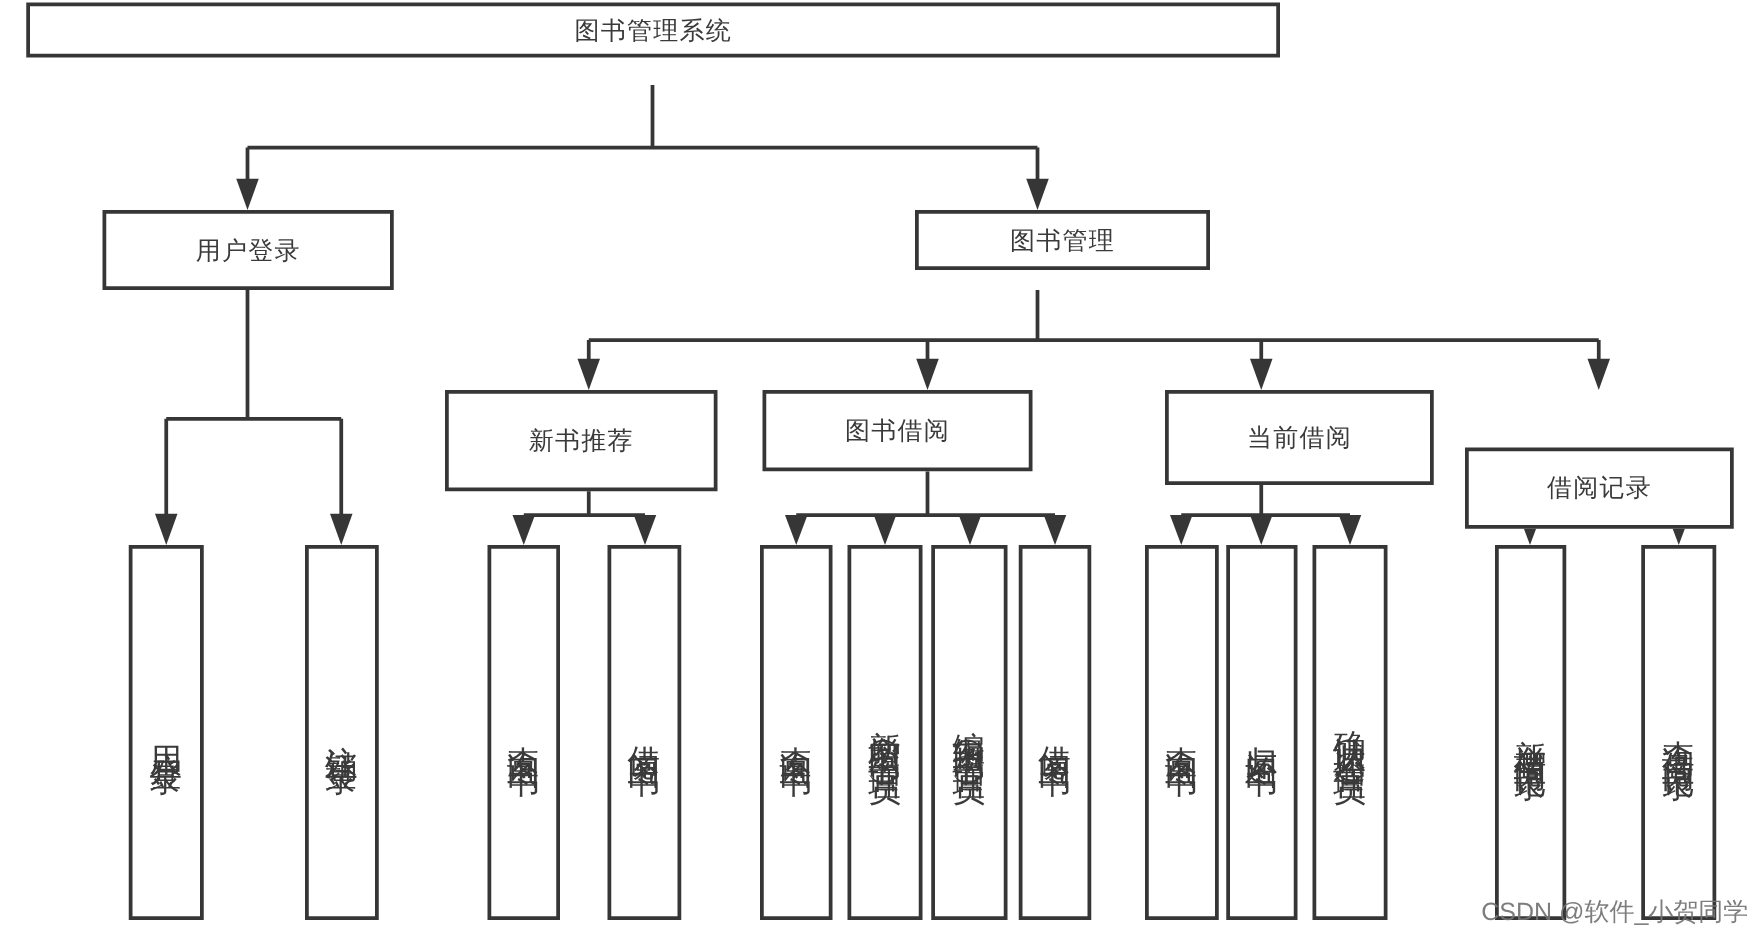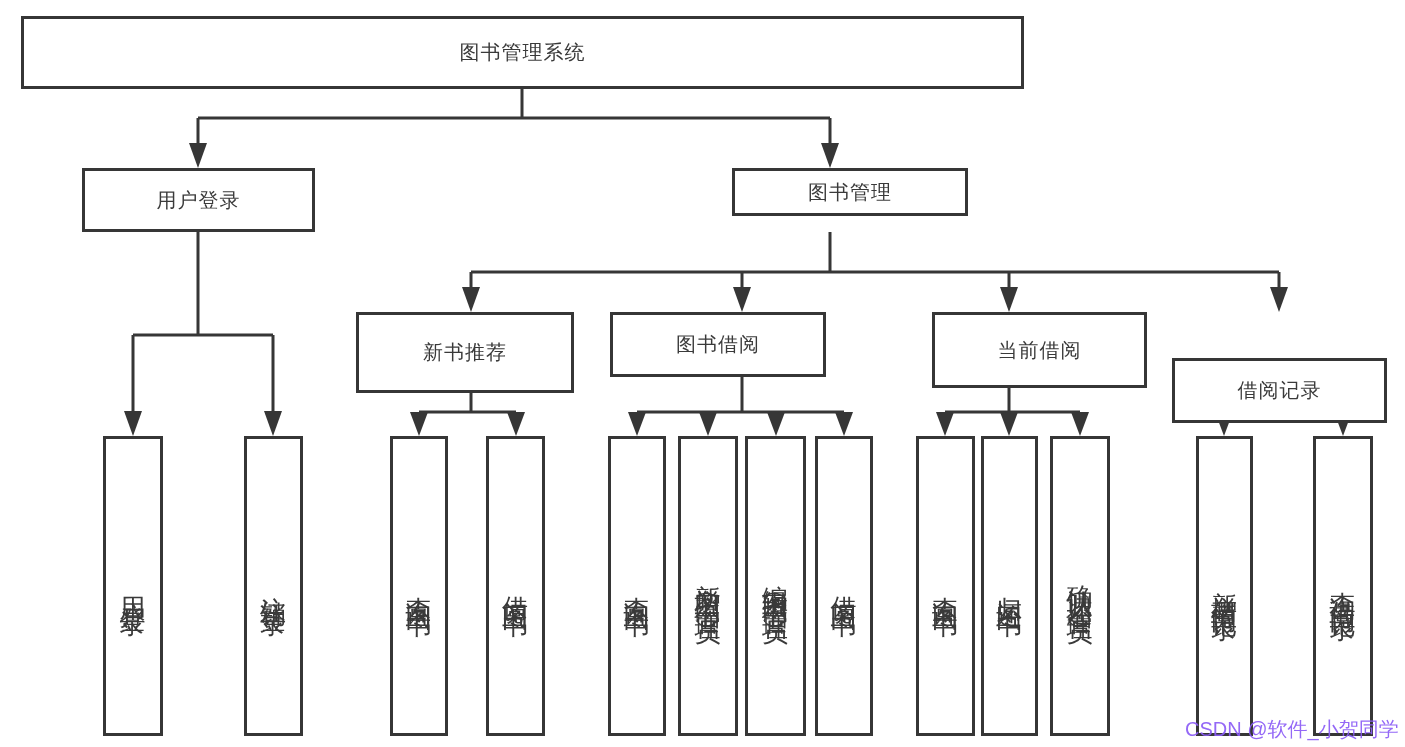--- a/index.html
+++ b/index.html
@@ -46,21 +46,21 @@
     line-height: 1;
     letter-spacing: 5px;
     color: #3a3a3a;
   }
   .watermark {
     position: absolute;
     left: 1185px;
     top: 716px;
     width: 220px;
     font-size: 20px;
-    color: #8b5cf6;
+    color: #737373;
     opacity: 0.92;
     white-space: nowrap;
     z-index: 10;
   }
 </style>
 </head>
 <body>
 
 <div id="stage">
 
@@ -104,21 +104,21 @@
 
       <polygon points="936,412 954,412 945,436"></polygon>
       <polygon points="1000,412 1018,412 1009,436"></polygon>
       <polygon points="1071,412 1089,412 1080,436"></polygon>
 
       <polygon points="1215,412 1233,412 1224,436"></polygon>
       <polygon points="1334,412 1352,412 1343,436"></polygon>
     </g>
   </svg>
 
-  <div class="node" style="left:21px; top:16px; width:1003px; height:73px;text-align:right;">图书管理系统</div>
+  <div class="node" style="left:21px; top:2px; width:1003px; height:44px;text-align:right;">图书管理系统</div>
 
   <div class="node" style="left:82px; top:168px; width:233px; height:64px;">用户登录</div>
   <div class="node" style="left:732px; top:168px; width:236px; height:48px;">图书管理</div>
 
   <div class="node" style="left:356px; top:312px; width:218px; height:81px;">新书推荐</div>
   <div class="node" style="left:610px; top:312px; width:216px; height:65px;">图书借阅</div>
   <div class="node" style="left:932px; top:312px; width:215px; height:76px;">当前借阅</div>
   <div class="node" style="left:1172px; top:312px; width:215px; height:65px;margin-top:46px;">借阅记录</div>
 
   <div class="leaf" style="left:103px; top:436px; width:60px; height:300px;">

